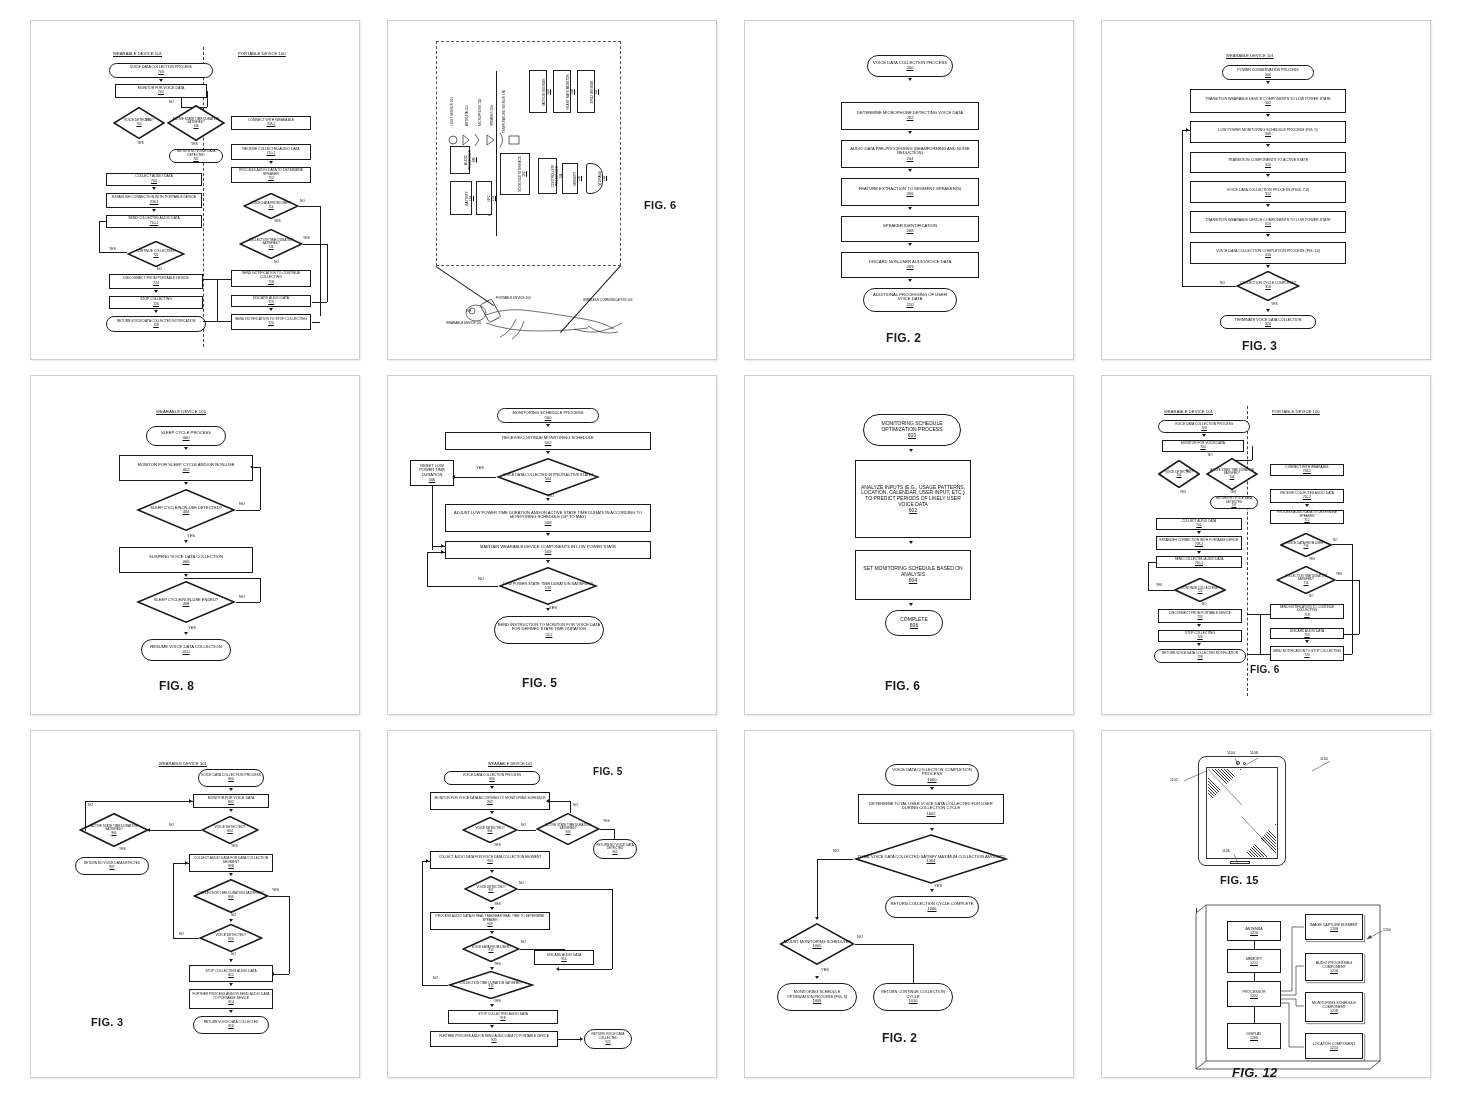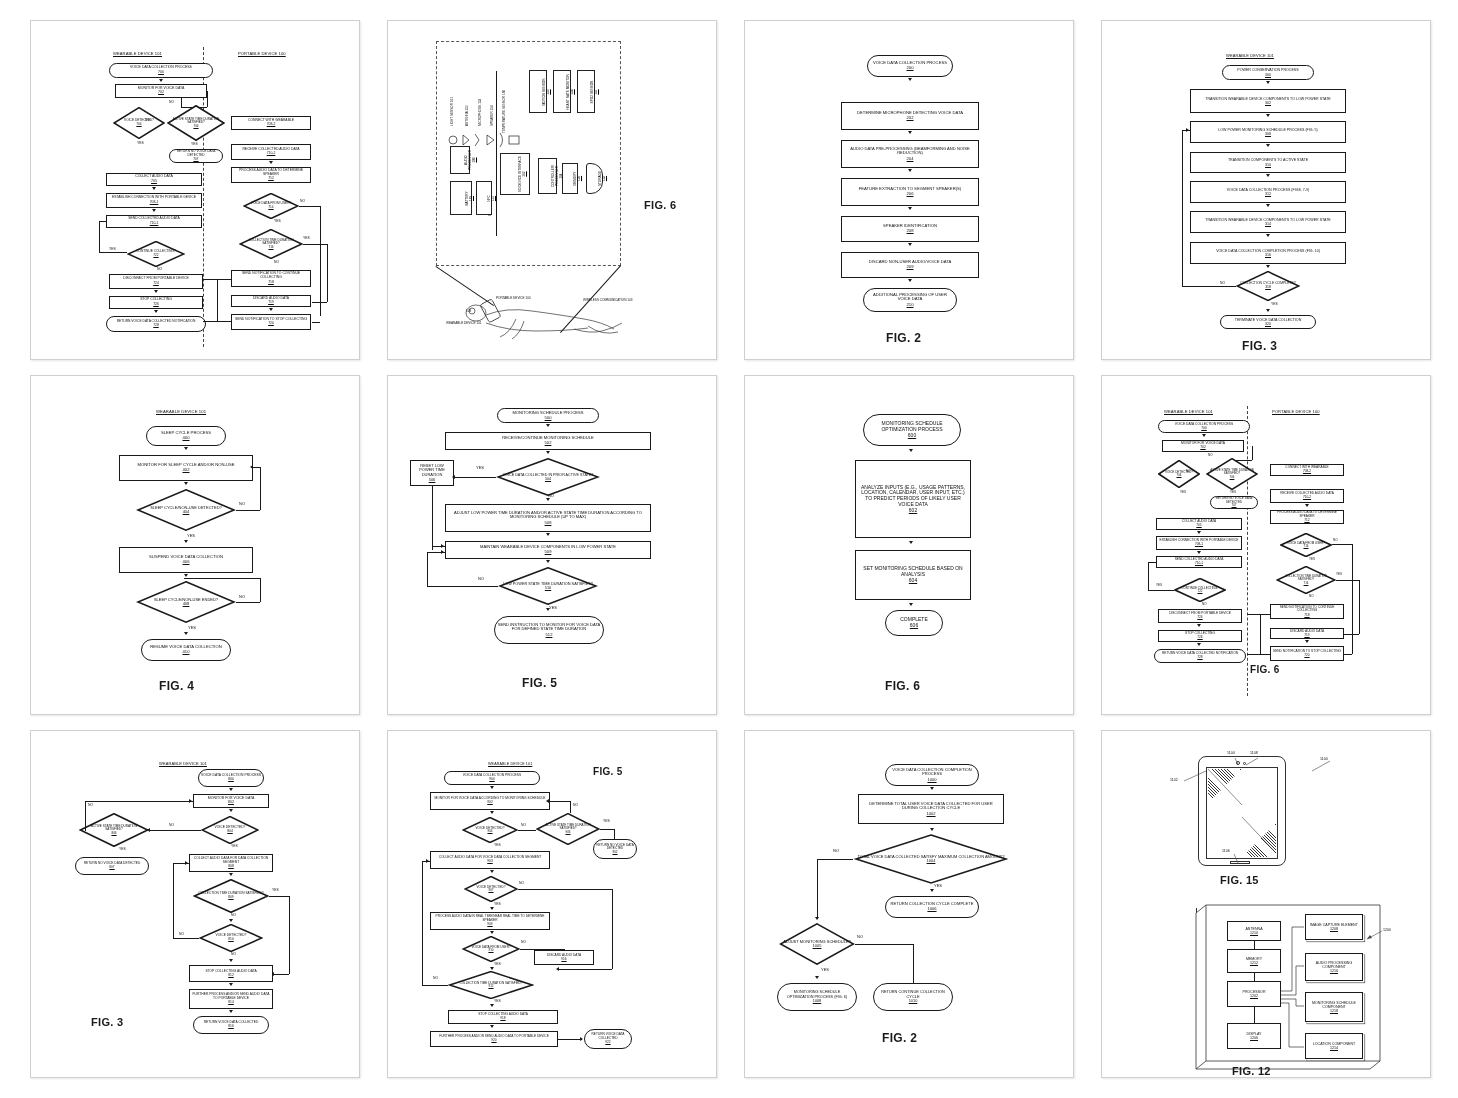--- a/index.html
+++ b/index.html
@@ -535,21 +535,21 @@
       <div class="edgelab" style="left:208px;top:218px;font-size:4px;">NO</div>
       <div class="edgelab" style="left:157px;top:249px;font-size:4px;">YES</div>
       <div class="ln h" style="left:205px;top:226px;width:24px;"></div>
       <div class="ln v" style="left:229px;top:202px;height:24px;"></div>
       <div class="ln h" style="left:153px;top:202px;width:76px;"></div>
       <div class="arrow down" style="left:153px;top:256px;"></div>
       <div class="node term" style="left:110px;top:263px;width:90px;height:22px;font-size:4.2px;">
         <span class="txt">RESUME VOICE DATA COLLECTION</span>
         <span class="ref">410</span>
       </div>
-      <div class="figlabel" style="left:128px;top:303px;font-size:12px;">FIG. 4</div>
+      <div class="figlabel" style="left:128px;top:303px;font-size:12px;">FIG. 8</div>
     </div>
   </div>
 
   <div class="page" style="left:387px;top:375px;width:330px;height:340px;">
     <div class="fig-stage">
       <div class="node term" style="left:109px;top:32px;width:102px;height:15px;font-size:4.1px;">
         <span class="txt">MONITORING SCHEDULE PROCESS</span>
         <span class="ref">500</span>
       </div>
       <div class="arrow down" style="left:158px;top:48px;"></div>
@@ -1183,17 +1183,17 @@
         <path d="M1 70 L12 70 L12 6 L24 6" fill="none" stroke="#333" stroke-width="0.7"></path>
         <path d="M1 74 L16 74 L16 45 L24 45" fill="none" stroke="#333" stroke-width="0.7"></path>
         <path d="M1 78 L16 78 L16 85 L24 85" fill="none" stroke="#333" stroke-width="0.7"></path>
         <path d="M1 82 L9 82 L9 126 L24 126" fill="none" stroke="#333" stroke-width="0.7"></path>
       </svg>
       <div class="reflab" style="left:281px;top:197px;">1200</div>
       <svg style="position:absolute;left:262px;top:196px;" width="24" height="16">
         <line x1="3" y1="12" x2="18" y2="4" stroke="#444" stroke-width="0.6"></line>
         <path d="M3 12 l5 -1 l-2 -3 z" fill="#444"></path>
       </svg>
-      <div class="figlabel" style="left:130px;top:334px;font-size:11px;">FIG. 12</div>
+      <div class="figlabel" style="left:130px;top:334px;font-size:13px;font-style:italic;">FIG. 12</div>
     </div>
   </div>
 
 </div>
 
 </body></html>

